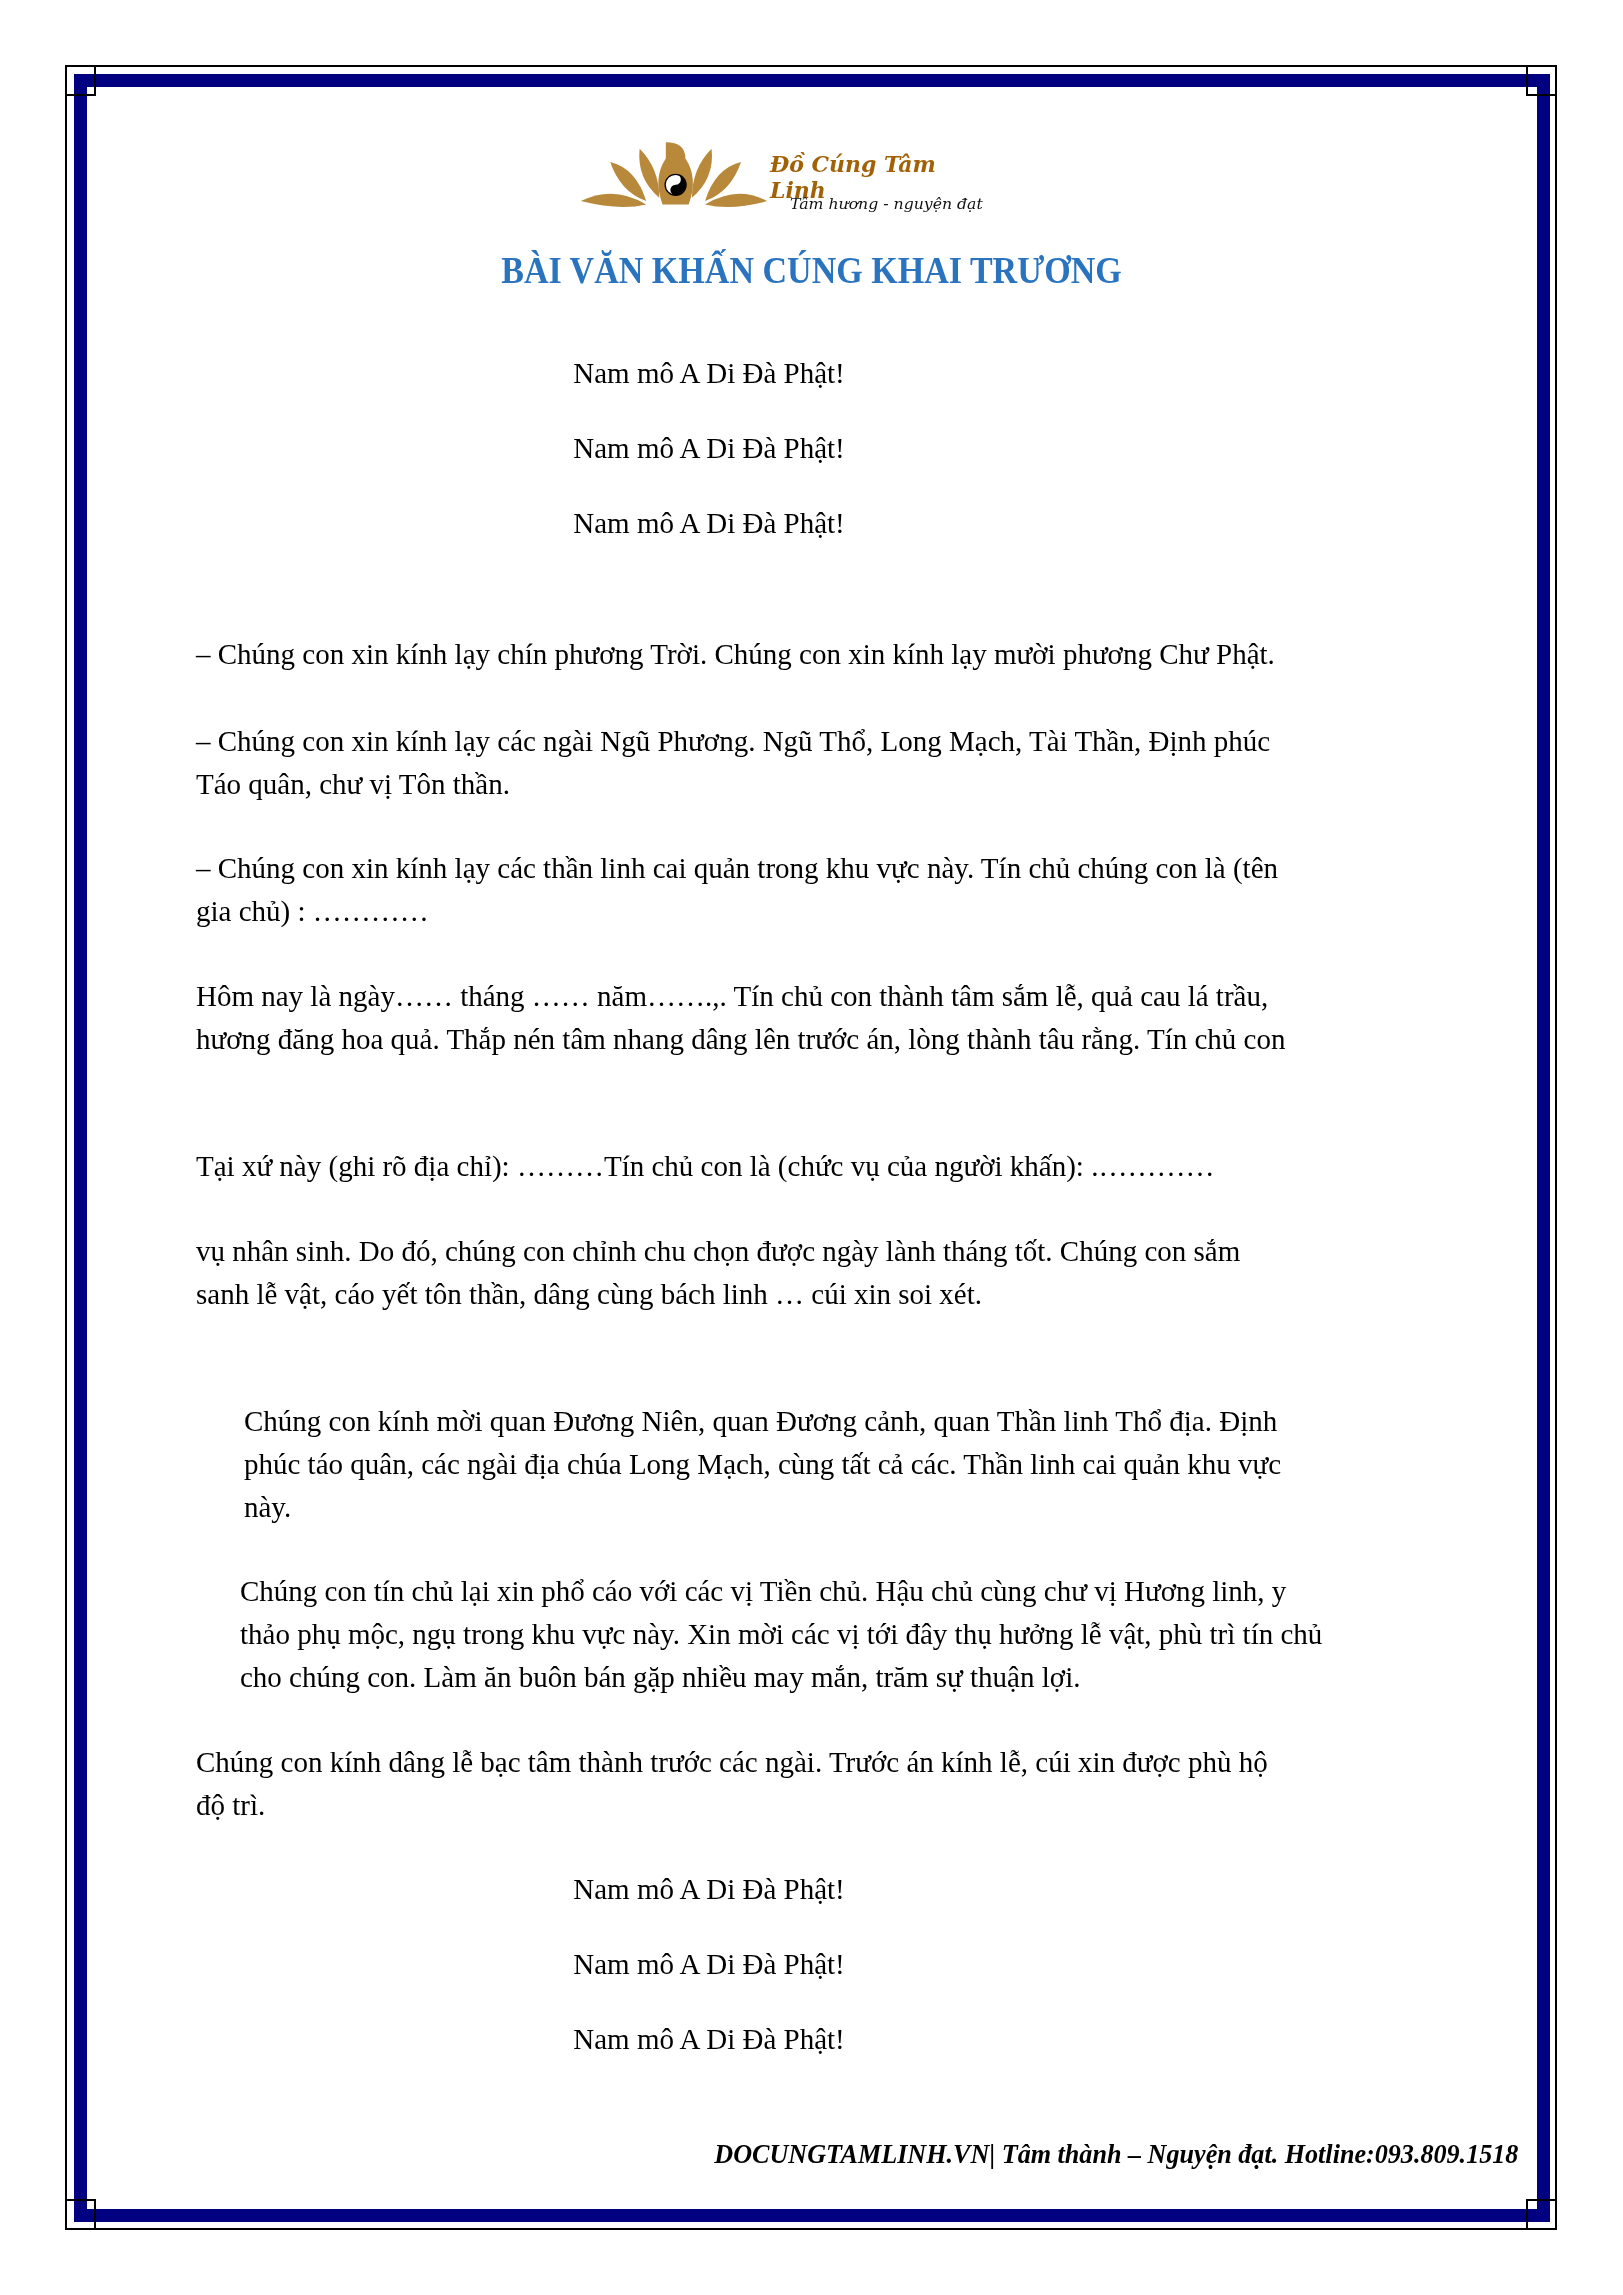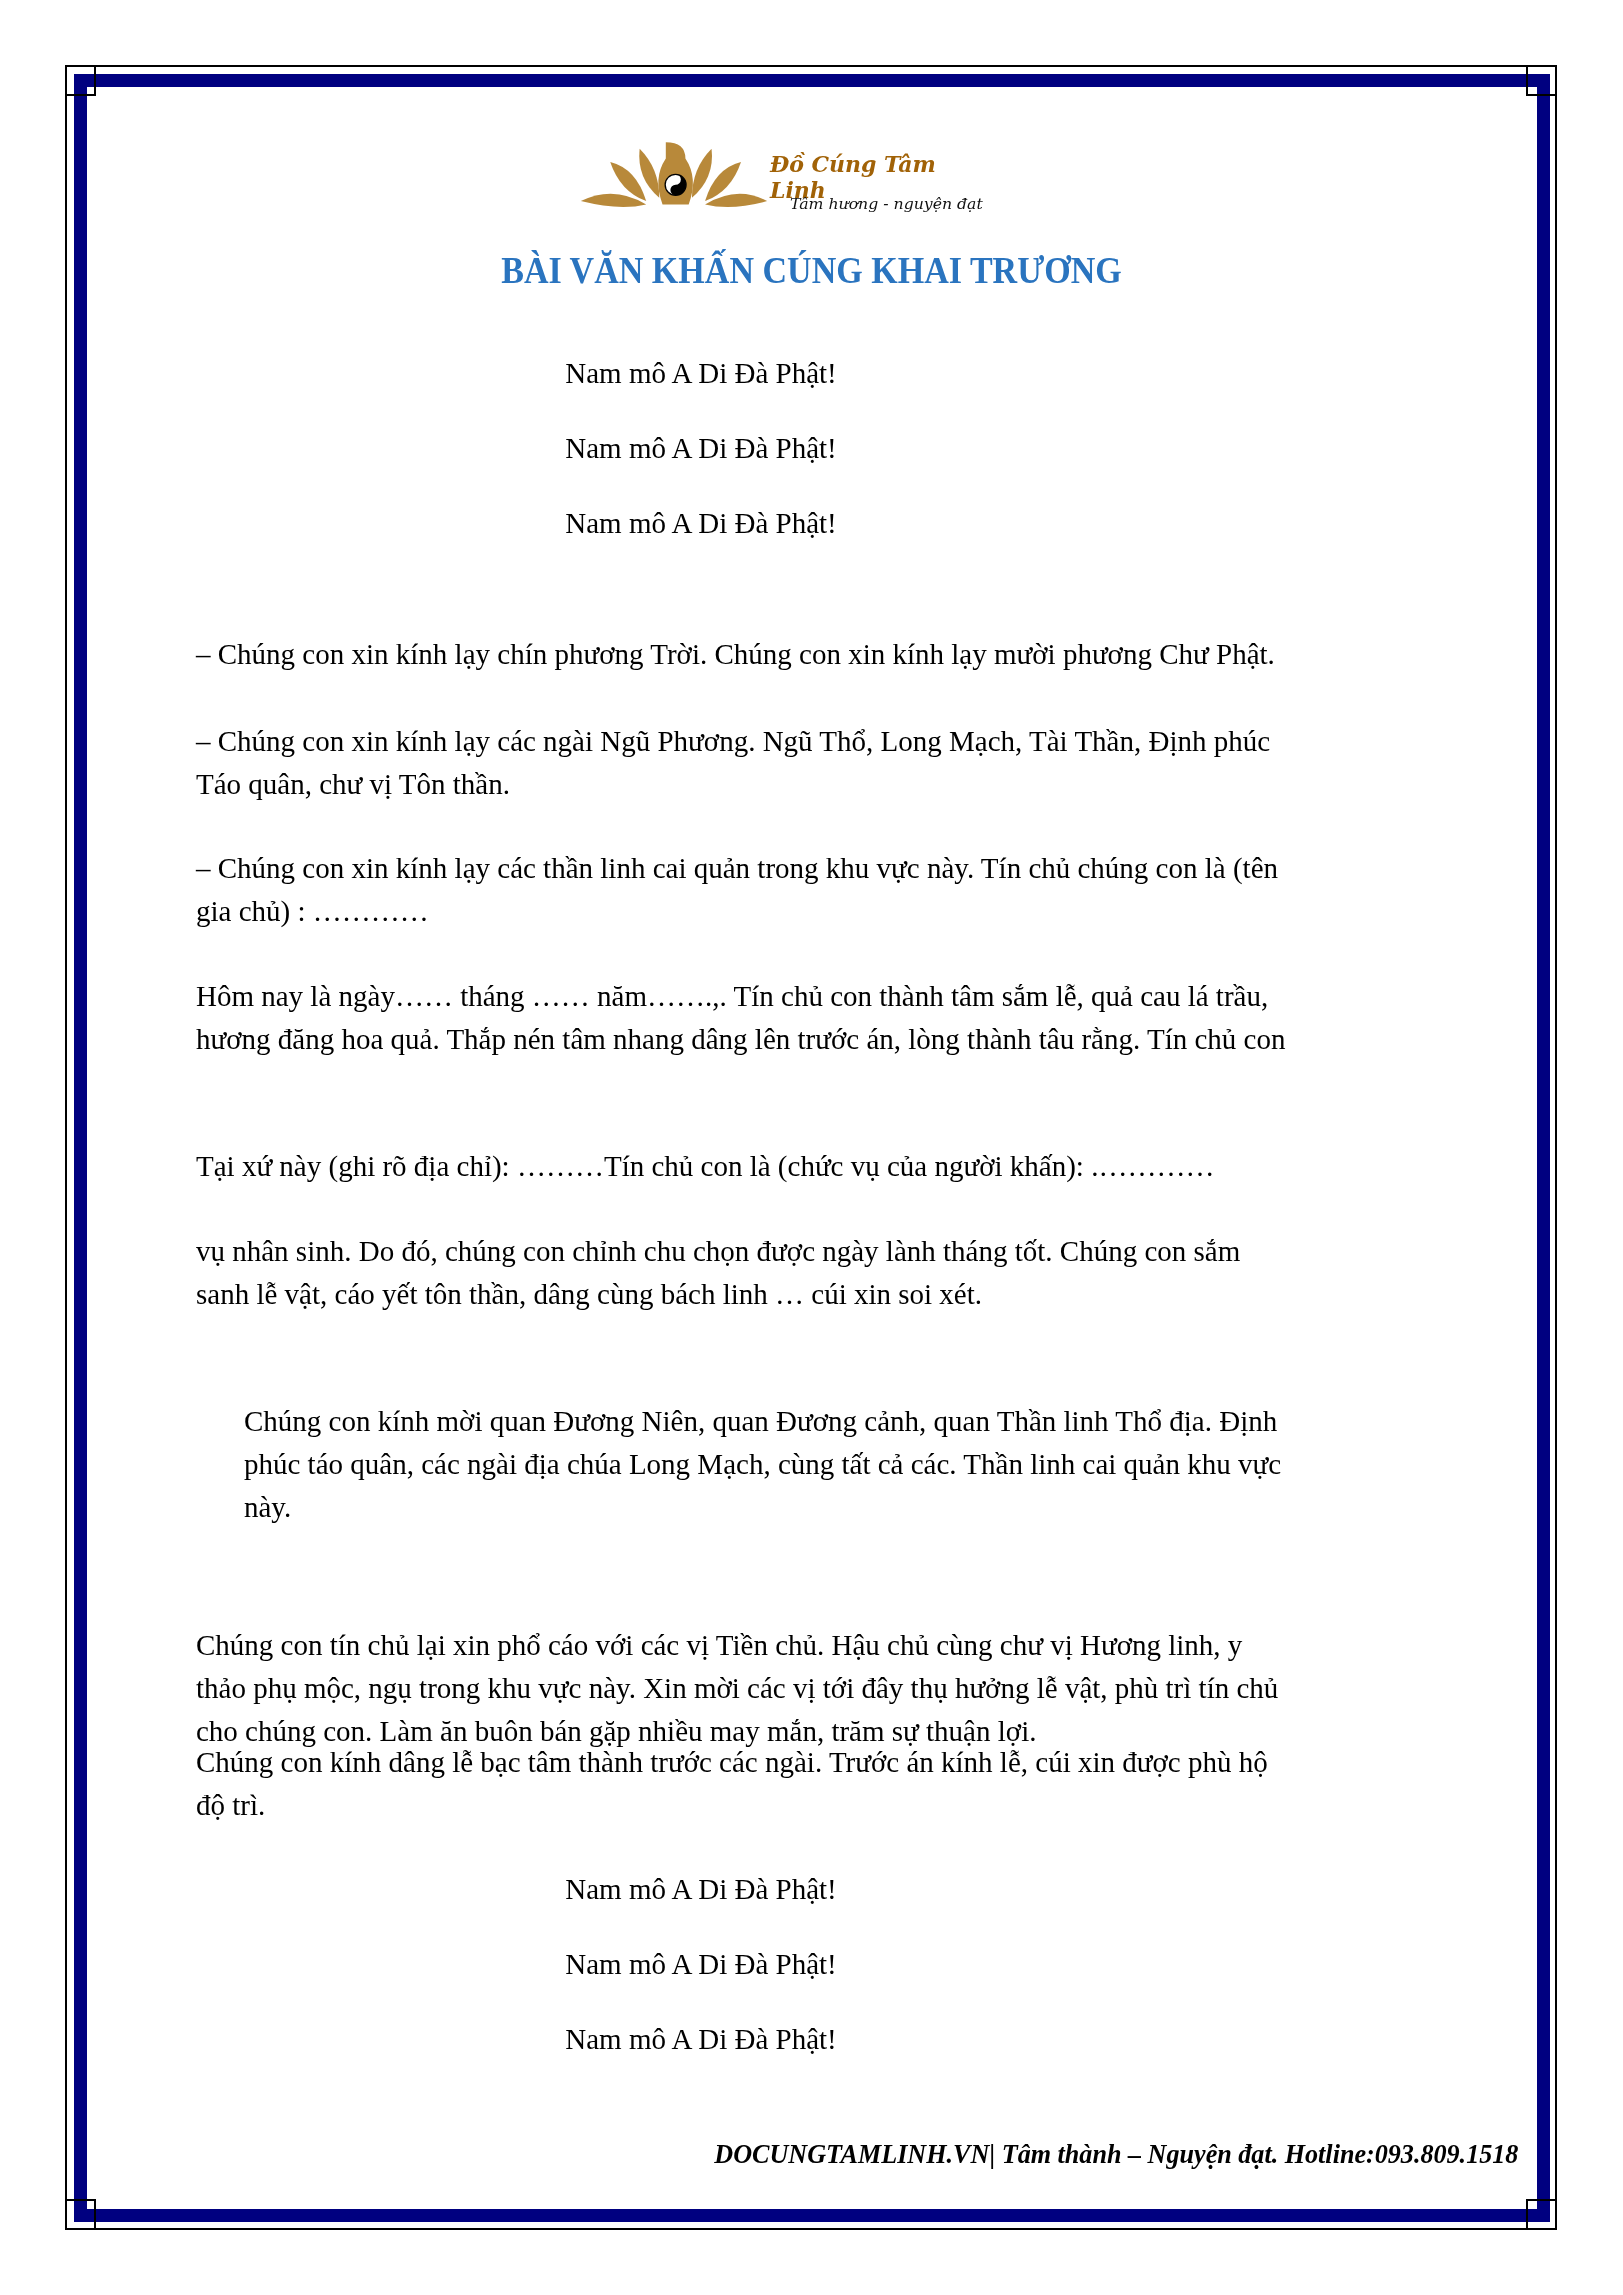--- a/index.html
+++ b/index.html
@@ -2,21 +2,21 @@
 <html style="font-size:10.5px"><head>
 <meta charset="utf-8">
 <style>
   html, body { margin:0; padding:0; background:#ffffff; }
   body { width:1623px; height:2295px; position:relative; overflow:hidden; font-family:"Liberation Serif", "DejaVu Serif", serif; color:#000; }
   .frame-black { position:absolute; border:2px solid #000; box-sizing:border-box; }
   .frame-blue { position:absolute; border:13px solid #000080; box-sizing:border-box; }
   .corner { position:absolute; width:31px; height:31px; border:2px solid #000; box-sizing:border-box; background:transparent; }
   .logo { position:absolute; left:574px; top:139px; width:419px; height:85px; }
   .title { position:absolute; left:0; width:1623px; top:249px; text-align:center; font-weight:bold; color:#2a74bf; font-size:37px; letter-spacing:0px; transform:scaleX(0.92); transform-origin:center; }
-  .center-line { position:absolute; left:0; width:1402px; text-align:center; font-size:29px; }
+  .center-line { position:absolute; left:8px; width:1402px; text-align:center; font-size:29px; }
   .para { position:absolute; left:196px; width:1243px; font-size:29px; line-height:43px; }
   .footer { position:absolute; right:105px; top:2138px; font-size:27.5px; font-weight:bold; font-style:italic; transform:scaleX(0.95); transform-origin:right; }
 </style>
 </head>
 <body>
 
 <div class="frame-black" style="left:65px; top:65px; width:1492px; height:2165px;"></div>
 <div class="frame-blue" style="left:74px; top:74px; width:1476px; height:2148px;"></div>
 <div class="corner" style="left:65px; top:65px;"></div>
 <div class="corner" style="left:1526px; top:65px;"></div>
@@ -67,21 +67,21 @@
 </div>
 <div class="para" style="top:1230px;">
   <div>vụ nhân sinh. Do đó, chúng con chỉnh chu chọn được ngày lành tháng tốt. Chúng con sắm</div>
   <div>sanh lễ vật, cáo yết tôn thần, dâng cùng bách linh … cúi xin soi xét.</div>
 </div>
 <div class="para" style="top:1400px;margin-left:48px;">
   <div>Chúng con kính mời quan Đương Niên, quan Đương cảnh, quan Thần linh Thổ địa. Định</div>
   <div>phúc táo quân, các ngài địa chúa Long Mạch, cùng tất cả các. Thần linh cai quản khu vực</div>
   <div>này.</div>
 </div>
-<div class="para" style="top:1624px;">
+<div class="para" style="top:1570px;margin-left:44px;">
   <div>Chúng con tín chủ lại xin phổ cáo với các vị Tiền chủ. Hậu chủ cùng chư vị Hương linh, y</div>
   <div>thảo phụ mộc, ngụ trong khu vực này. Xin mời các vị tới đây thụ hưởng lễ vật, phù trì tín chủ</div>
   <div>cho chúng con. Làm ăn buôn bán gặp nhiều may mắn, trăm sự thuận lợi.</div>
 </div>
 <div class="para" style="top:1741px;">
   <div>Chúng con kính dâng lễ bạc tâm thành trước các ngài. Trước án kính lễ, cúi xin được phù hộ</div>
   <div>độ trì.</div>
 </div>
 
 <div class="center-line" style="top:1873px;">Nam mô A Di Đà Phật!</div>

